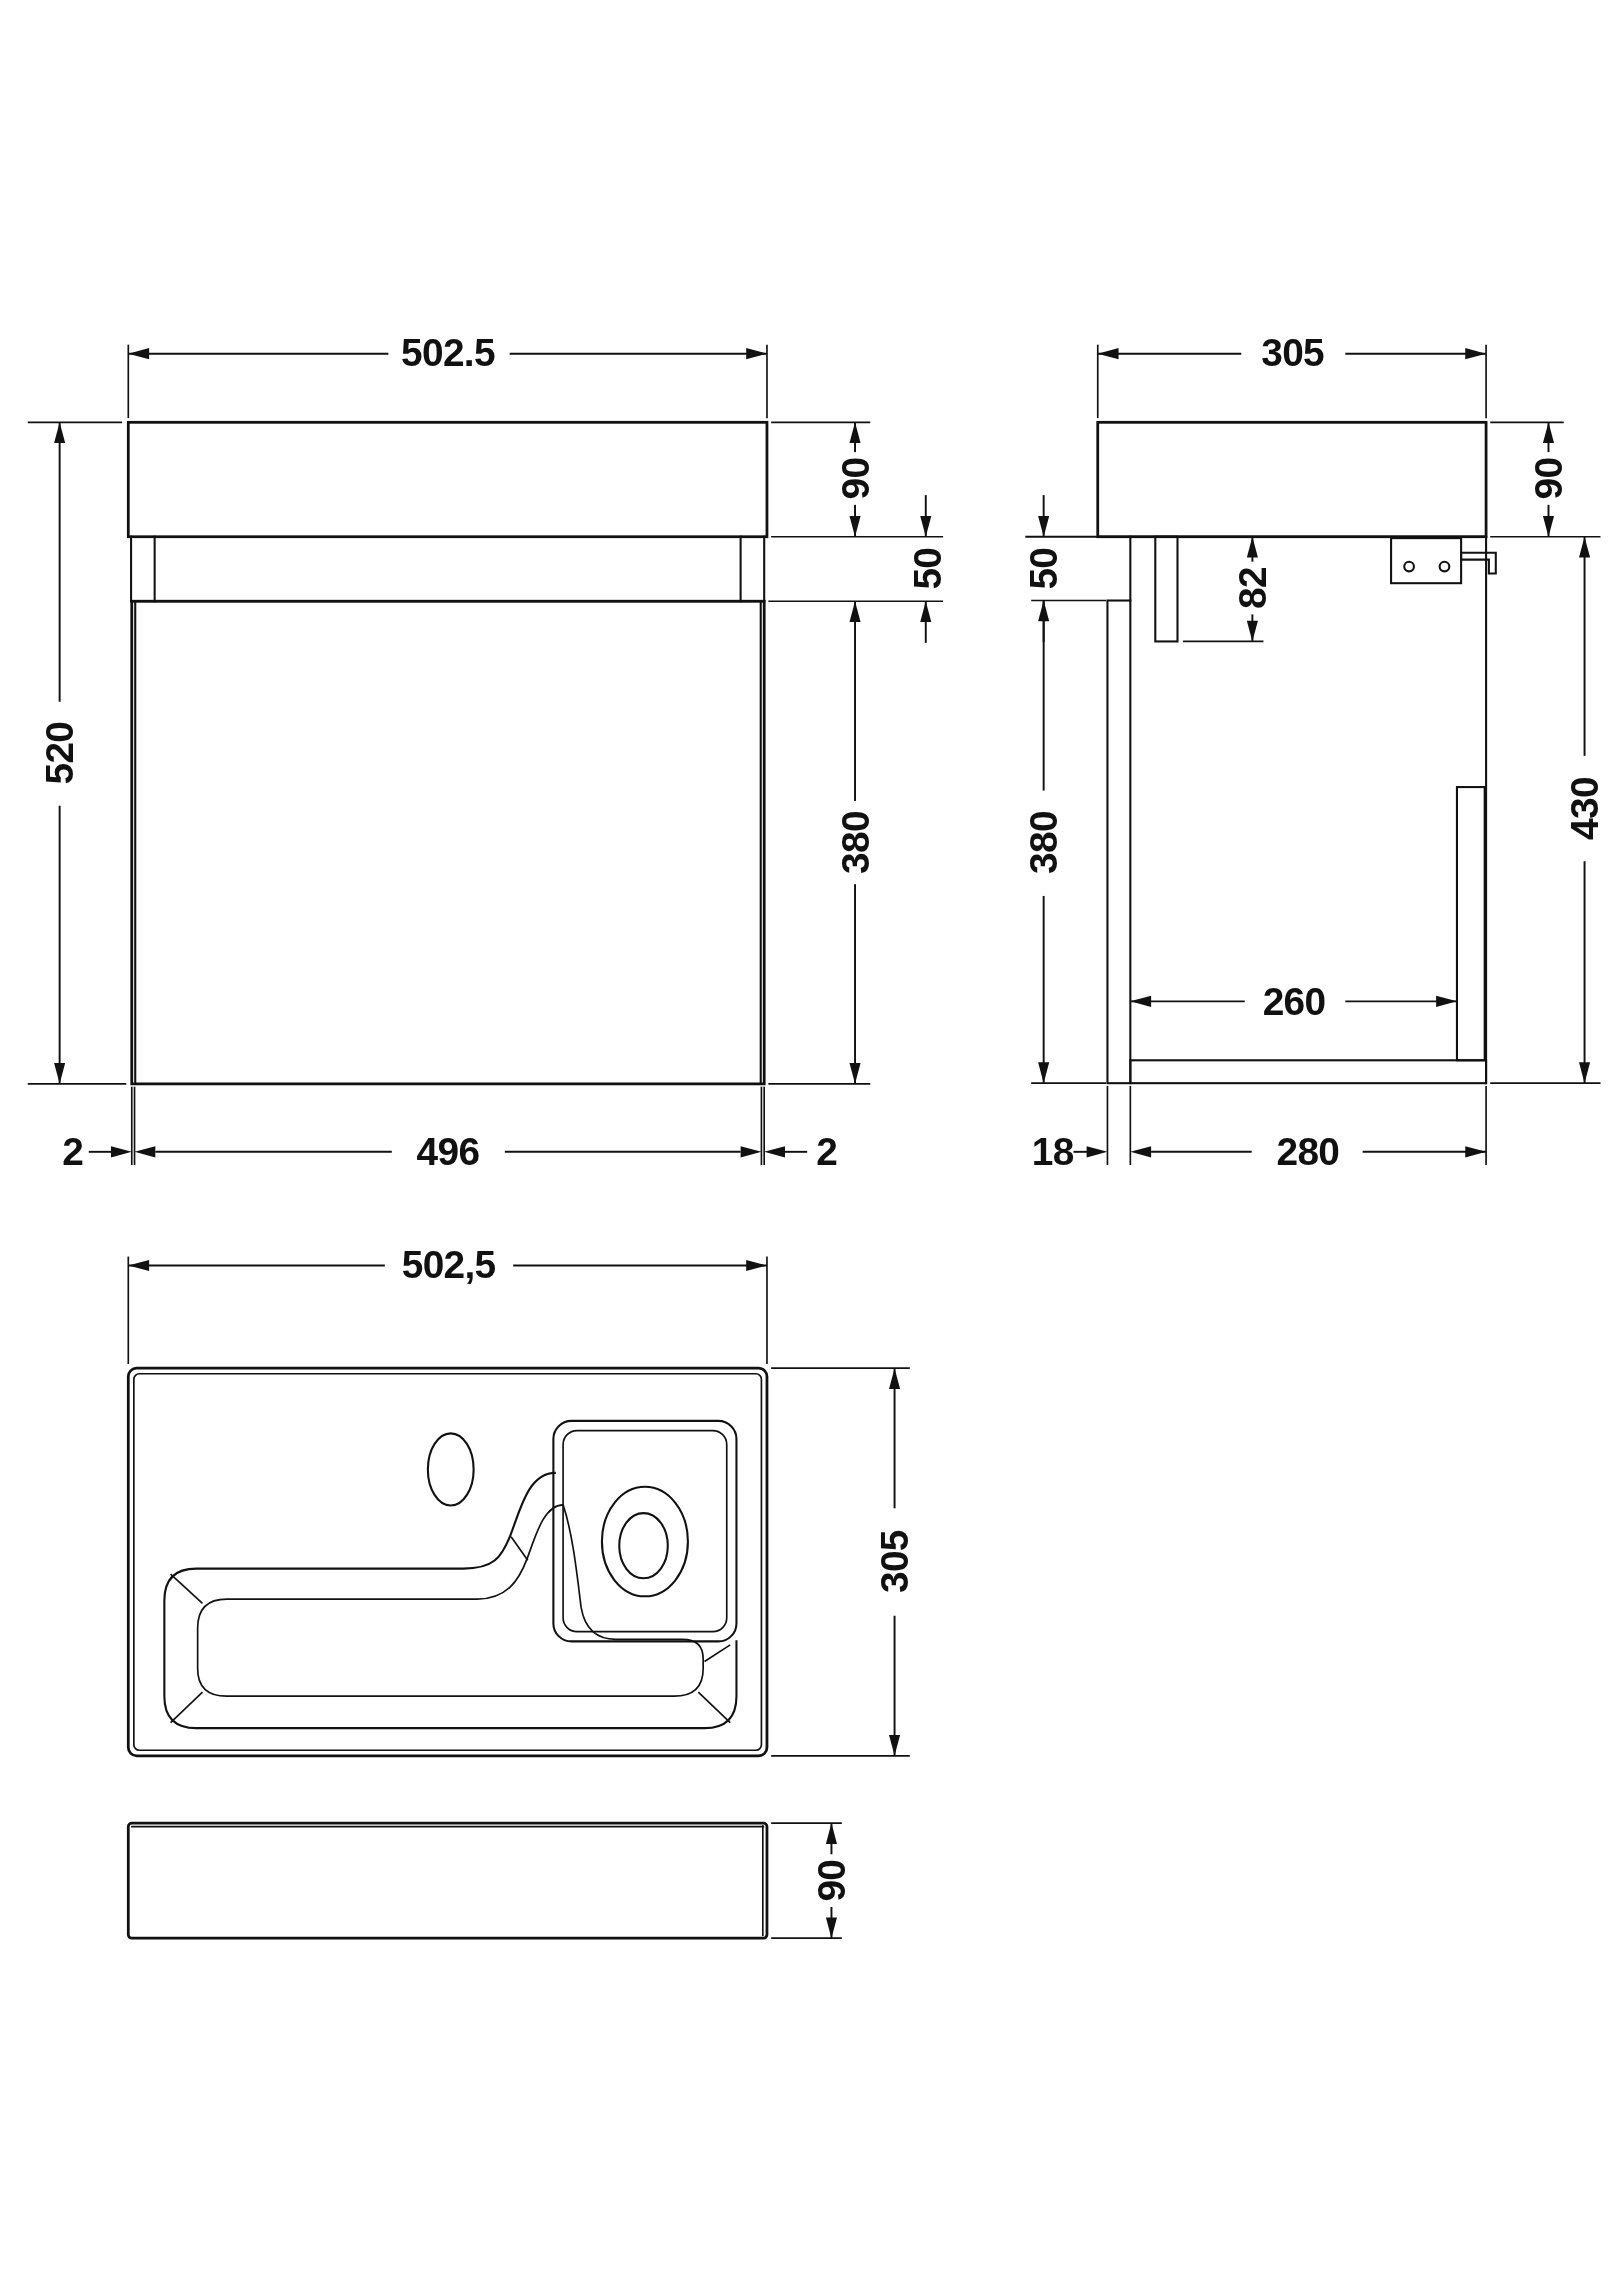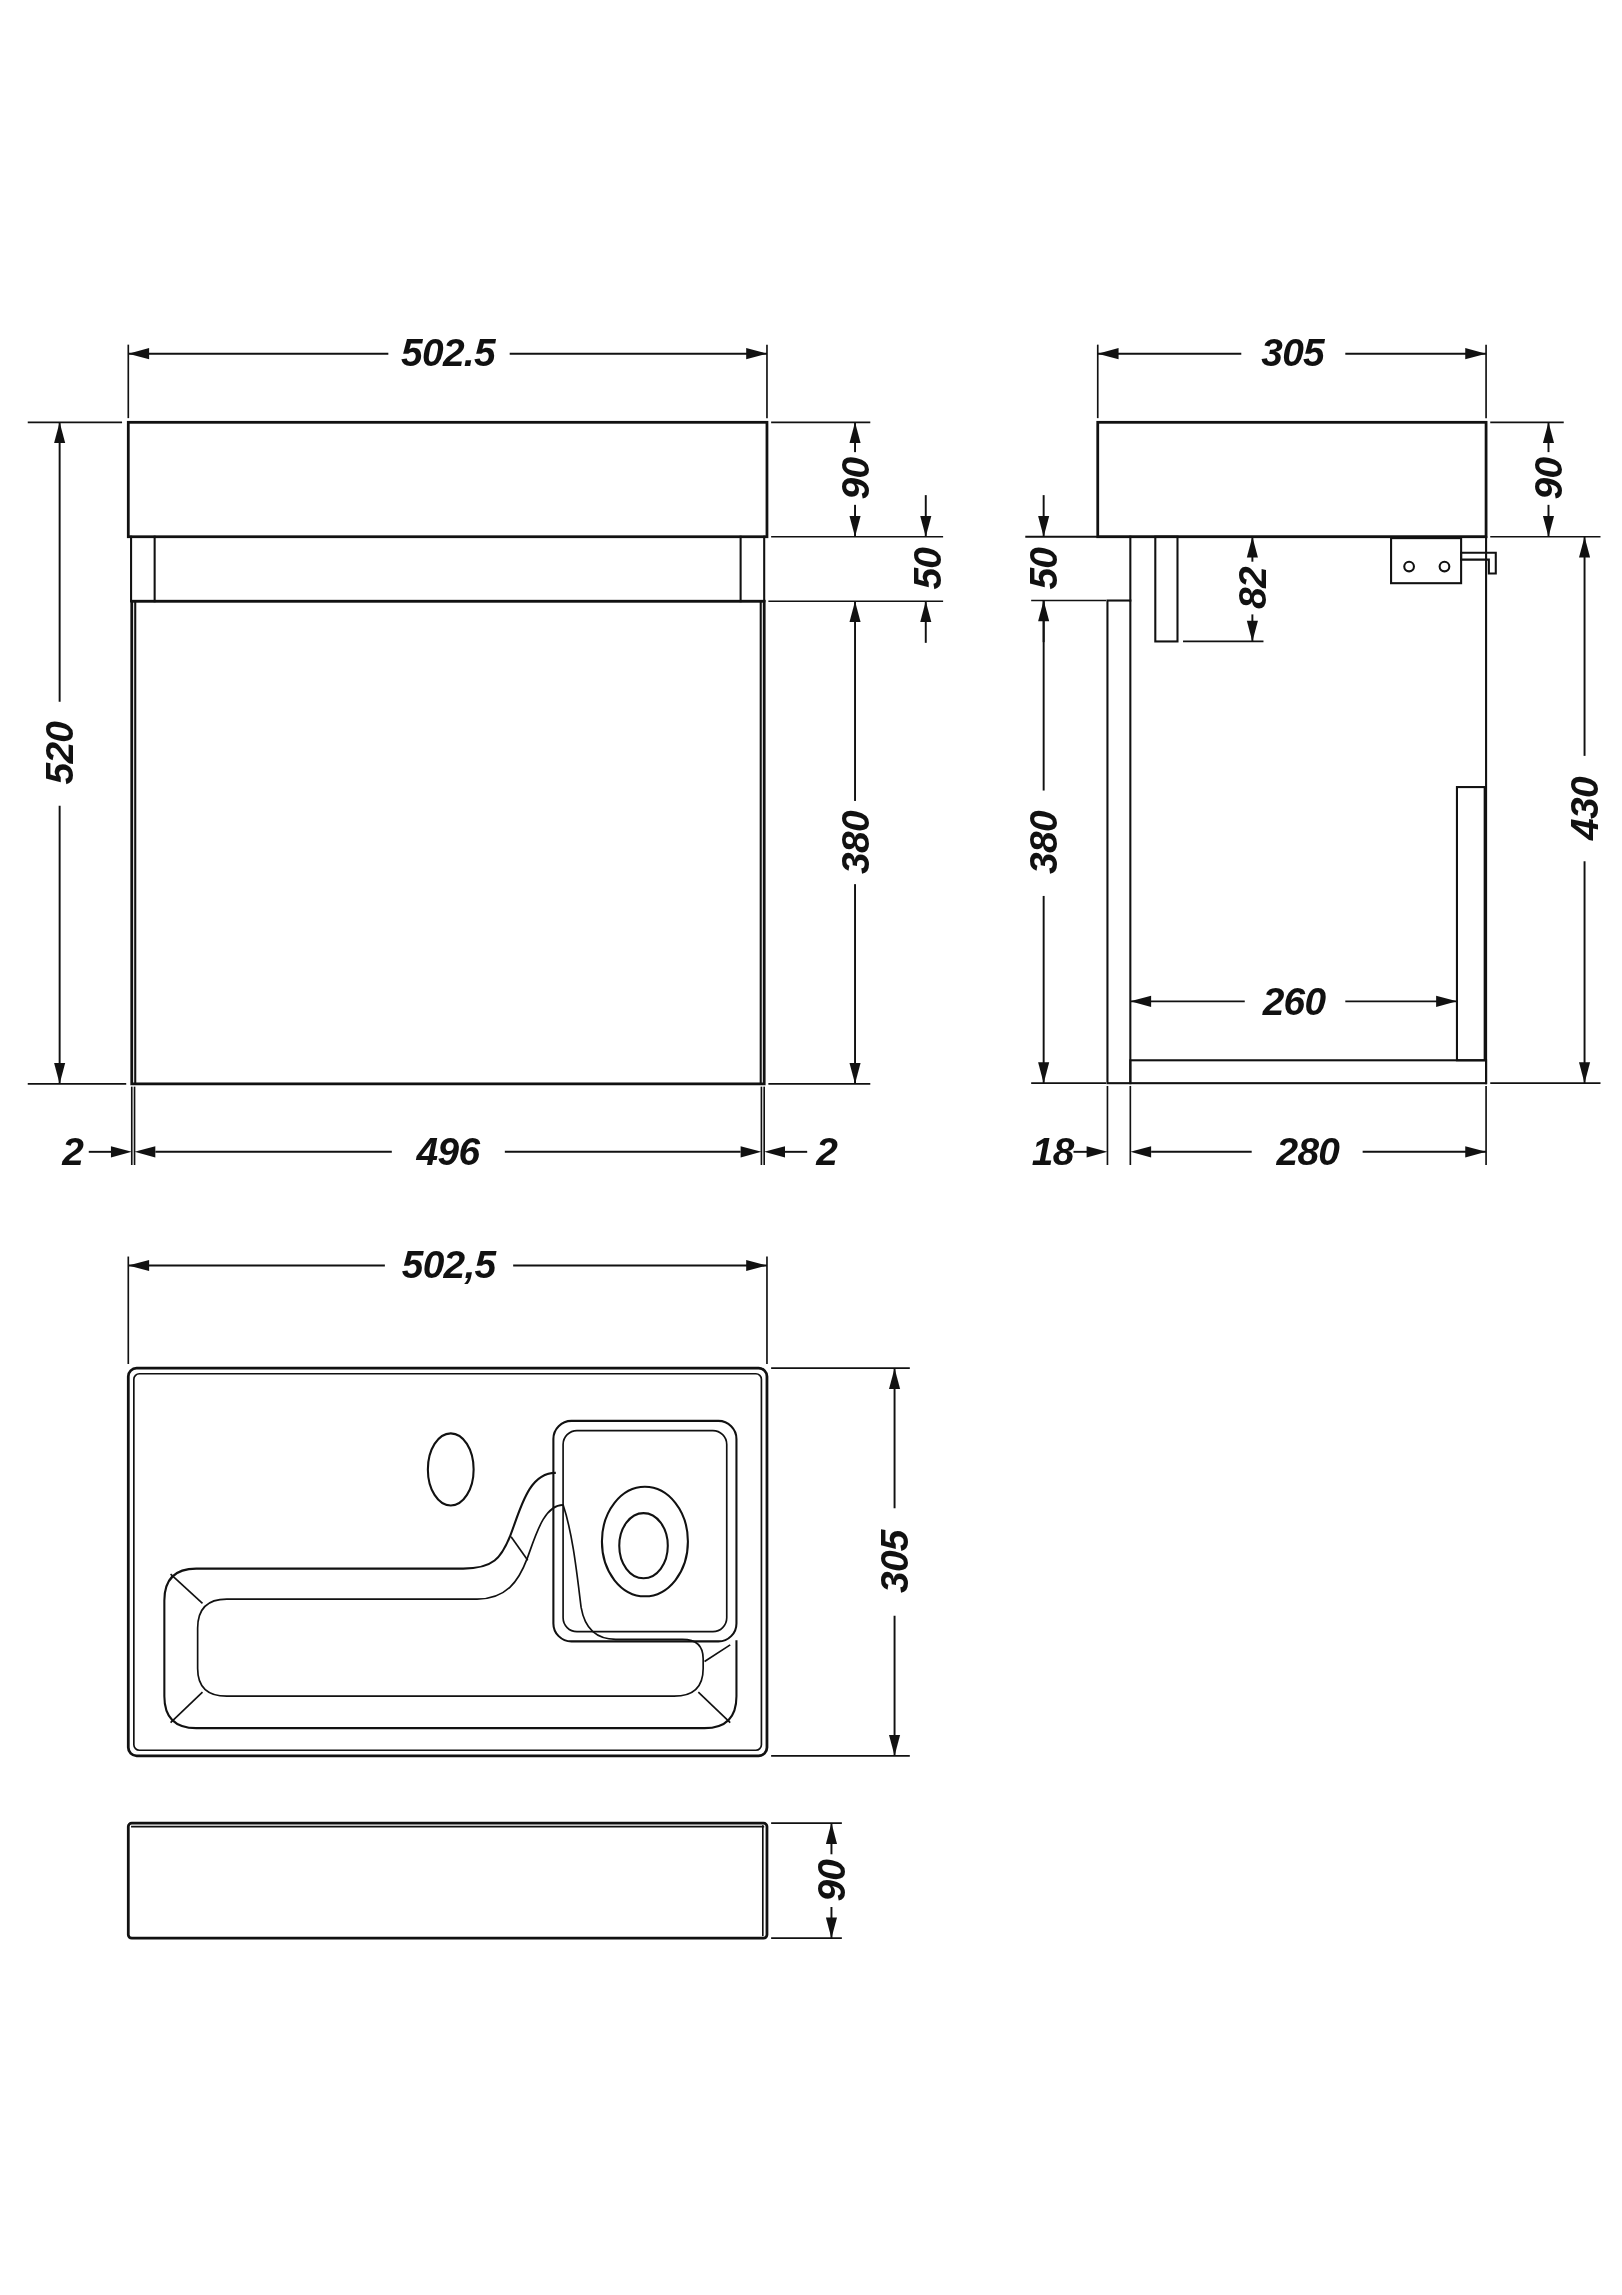--- a/index.html
+++ b/index.html
@@ -1,16 +1,16 @@
 <!DOCTYPE html>
 <html style="font-size:11px"><head>
 <meta charset="utf-8">
 <style>
   html,body{margin:0;padding:0;background:#ffffff;}
-  .page{width:100%;max-width:1623px;margin:0 auto;background:#fff;font-style:italic;}
+  .page{width:100%;max-width:1623px;margin:0 auto;background:#fff;}
   svg{display:block;width:100%;height:auto;background:#fff;}
   .obj{stroke:#111;stroke-width:4;fill:none;stroke-linecap:square;}
   .obj2{stroke:#111;stroke-width:3;fill:none;stroke-linecap:square;}
   .thin{stroke:#111;stroke-width:2.4;fill:none;stroke-linecap:butt;}
   .dim{stroke:#111;stroke-width:2.8;fill:none;stroke-linecap:butt;}
   .ah{fill:#111;stroke:none;}
   .lbl{font-family:"Liberation Sans","DejaVu Sans",sans-serif;font-weight:bold;
        font-size:56px;fill:#111;text-anchor:middle;letter-spacing:-1px;}
 </style>
 </head>

